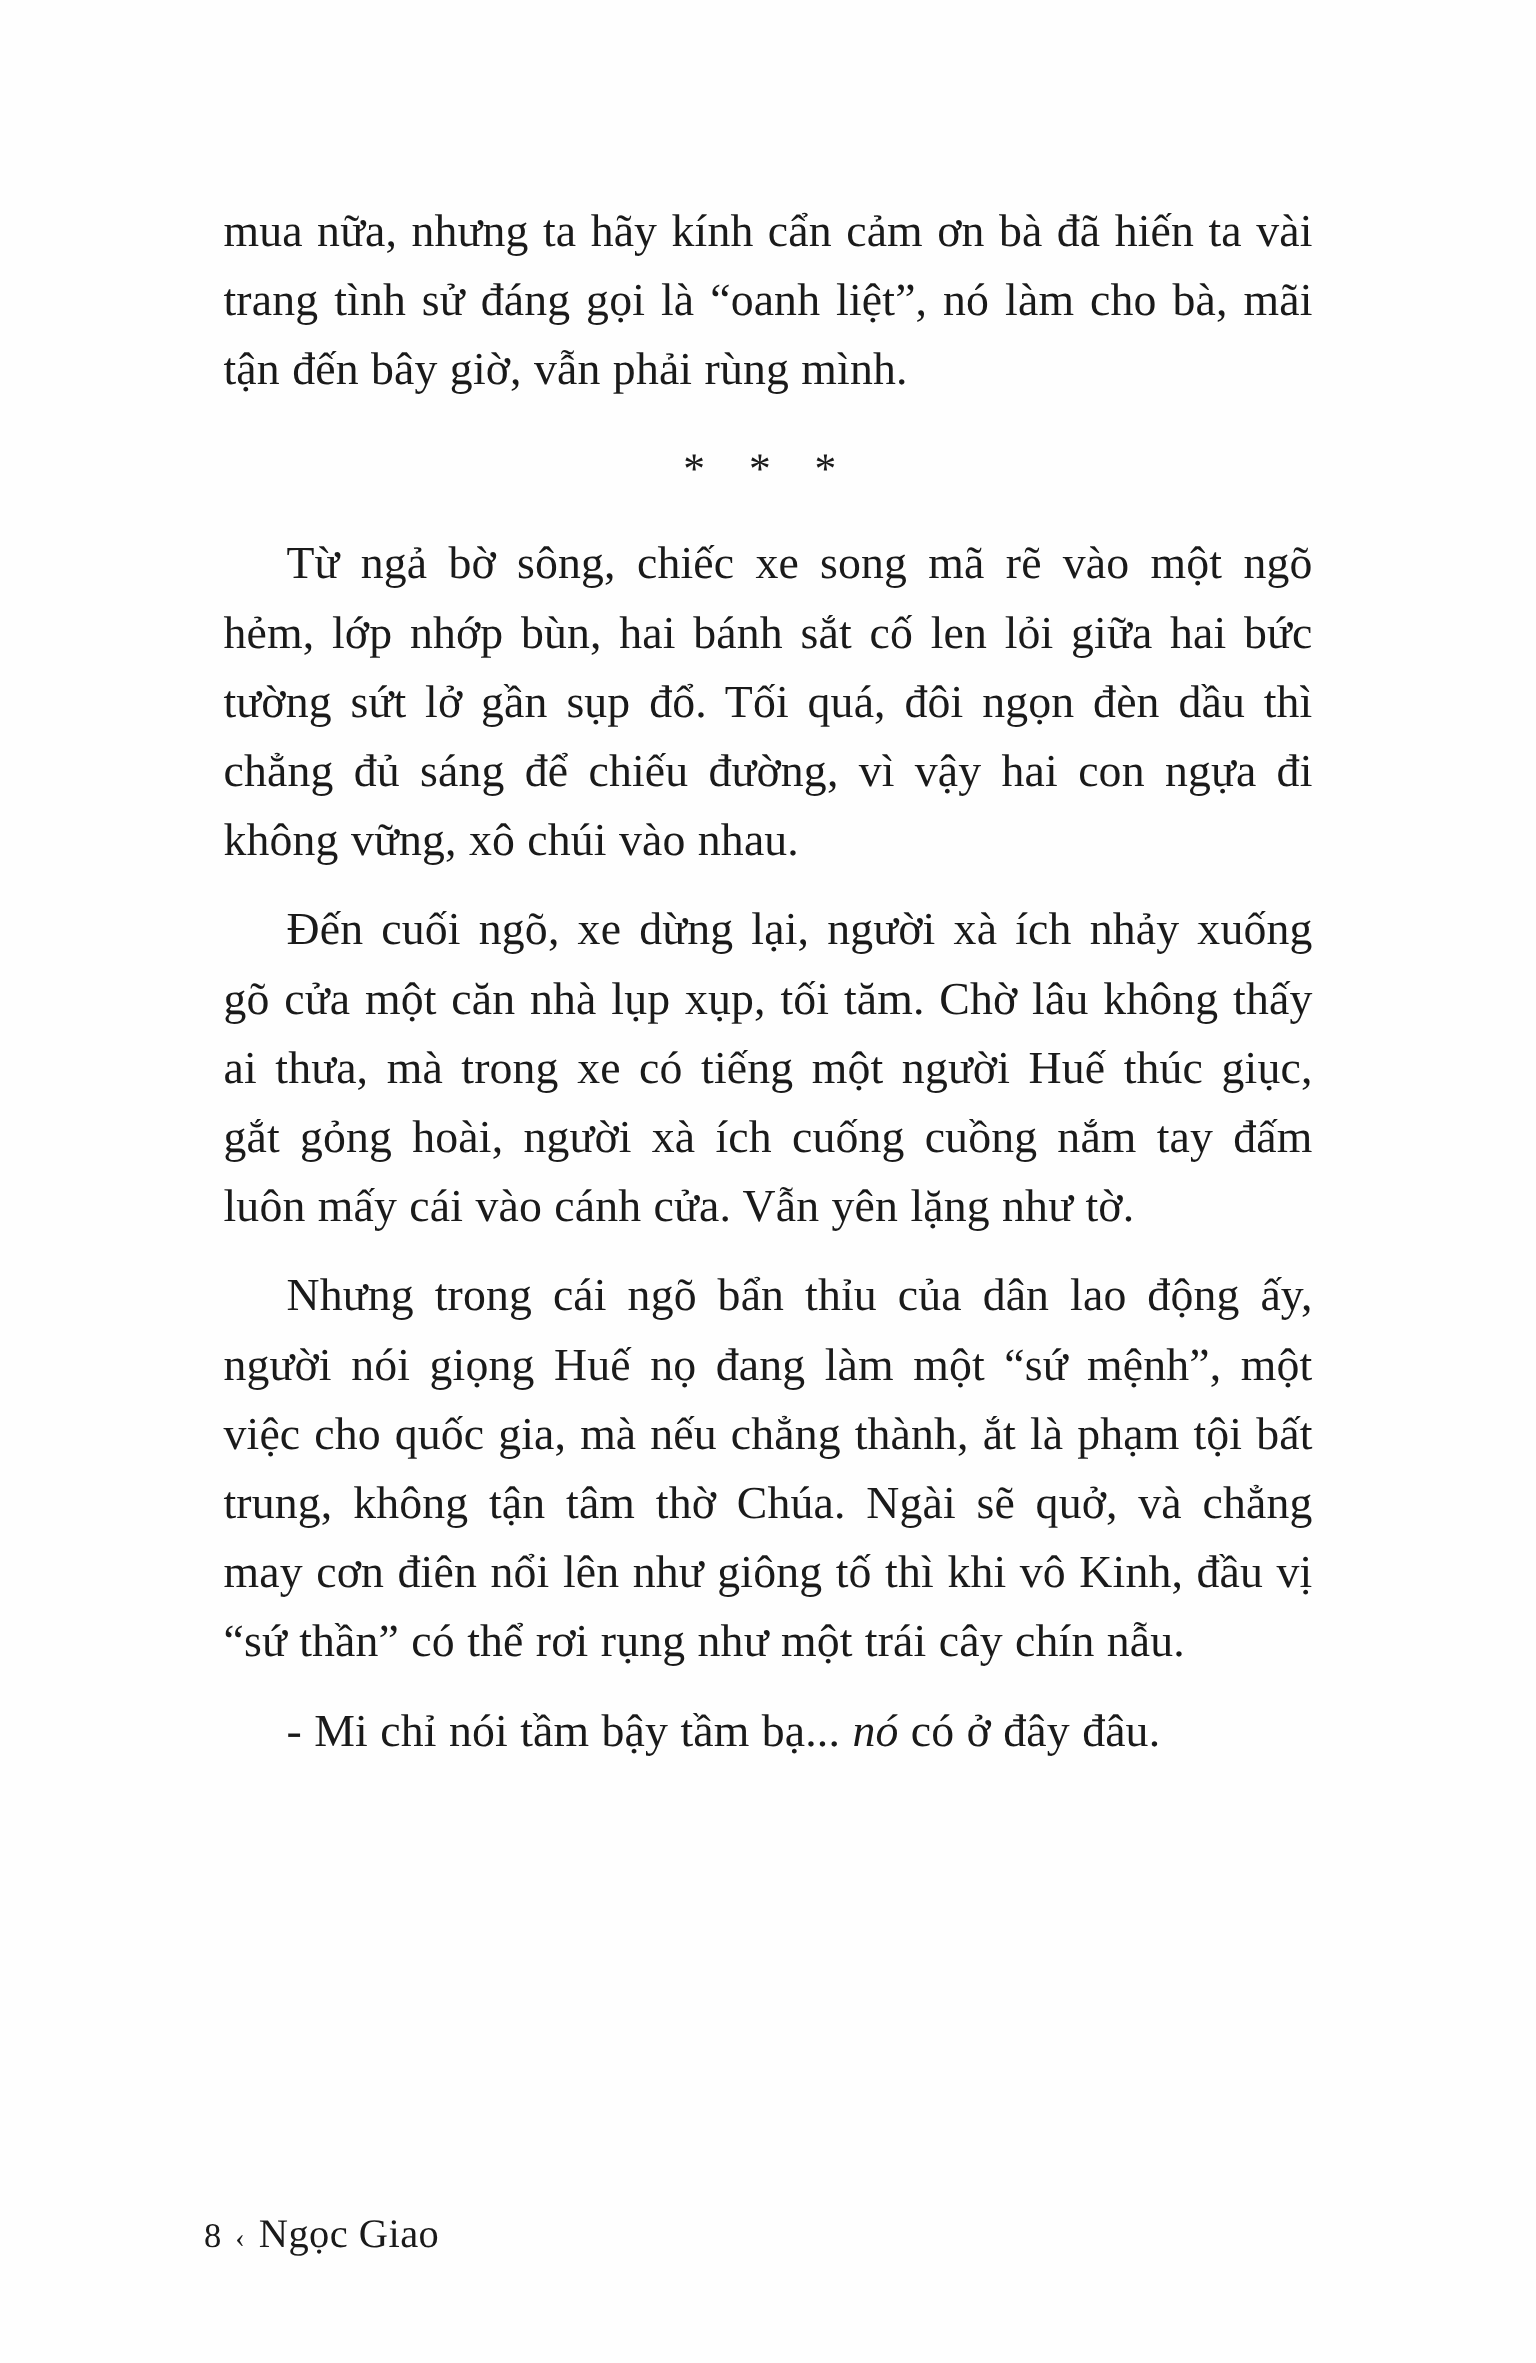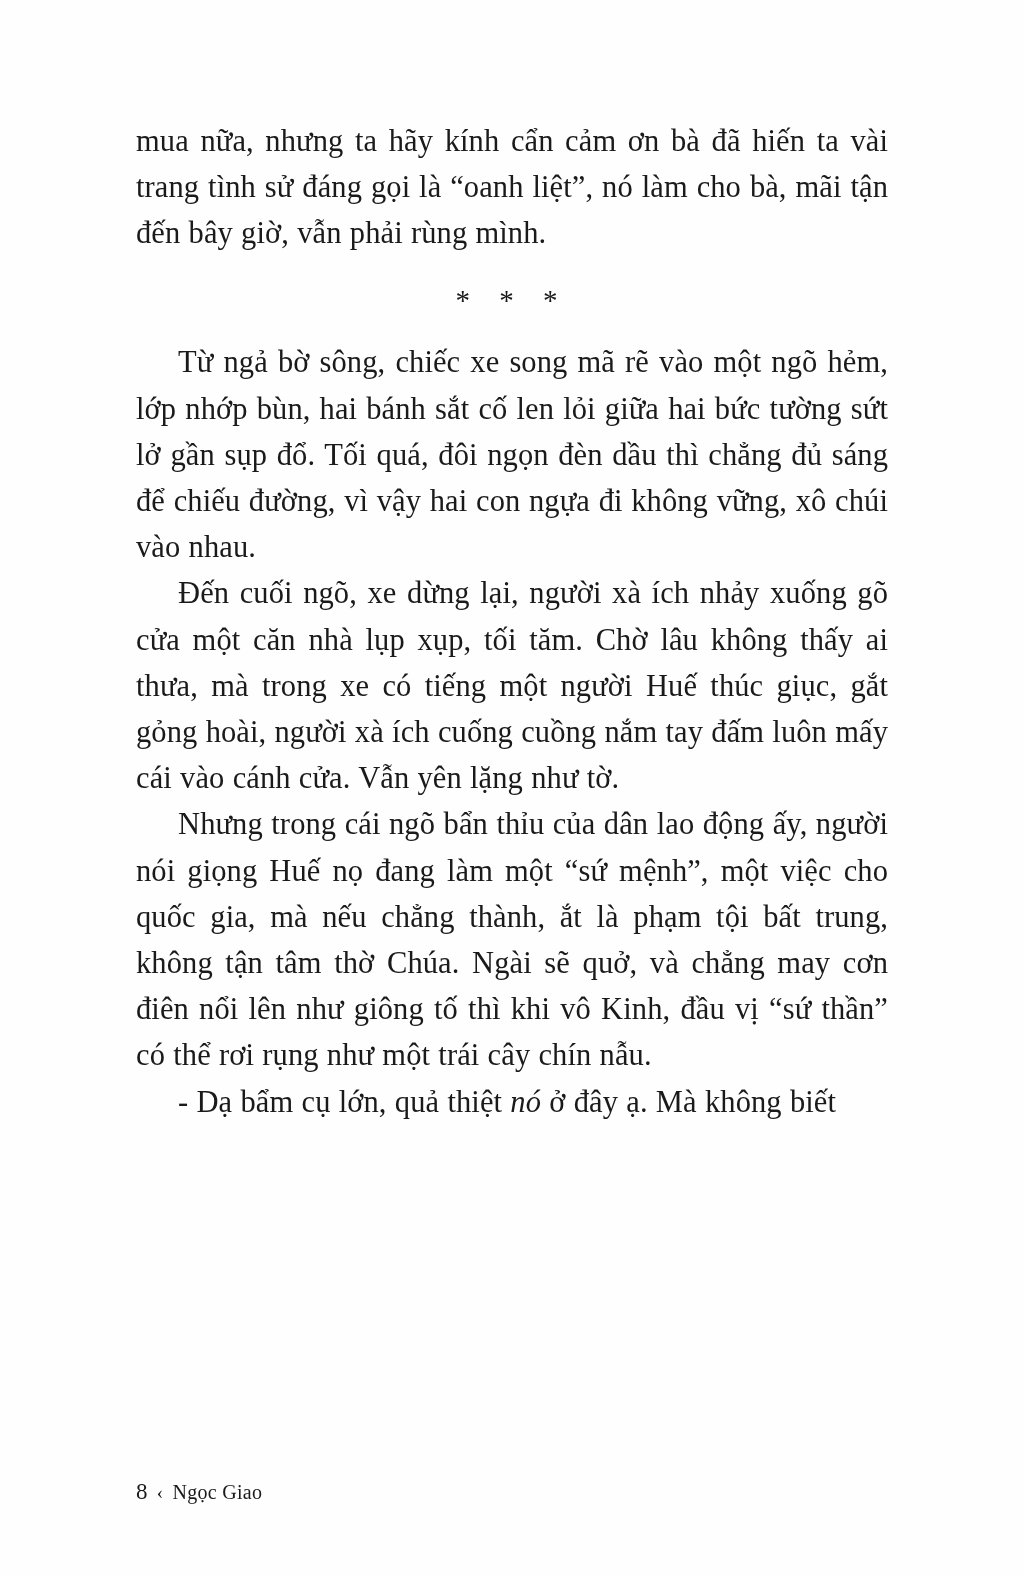--- a/index.html
+++ b/index.html
@@ -23,21 +23,21 @@
     height: 1575px;
     background: #fefefe;
   }
   .text-column {
     position: absolute;
     left: 136px;
     top: 118px;
     width: 752px;
   }
   p {
-    margin: 0;
+    margin: 13px;
     font-size: 30.5px;
     line-height: 1.515;
     text-align: justify;
     text-justify: inter-word;
     letter-spacing: 0.1px;
     word-spacing: 0.5px;
   }
   p.indent {
     text-indent: 42px;
   }
@@ -58,42 +58,42 @@
     bottom: 70px;
     font-size: 22.5px;
     letter-spacing: 0.3px;
     color: #1a1a1a;
     display: flex;
     align-items: baseline;
     gap: 9px;
   }
   .footer .page-num { font-size: 23px; }
   .footer .marker { font-size: 19px; }
-  .footer .author { font-size: 20px; }
+  .footer .author { font-size: 27px; }
   em { font-style: italic; }
 </style>
 </head>
 <body>
 
 <div class="page">
 
   <div class="text-column">
 
     <p class="no-indent">mua nữa, nhưng ta hãy kính cẩn cảm ơn bà đã hiến ta vài trang tình sử đáng gọi là “oanh liệt”, nó làm cho bà, mãi tận đến bây giờ, vẫn phải rùng mình.</p>
 
     <div class="divider">* * *</div>
 
     <p class="indent">Từ ngả bờ sông, chiếc xe song mã rẽ vào một ngõ hẻm, lớp nhớp bùn, hai bánh sắt cố len lỏi giữa hai bức tường sứt lở gần sụp đổ. Tối quá, đôi ngọn đèn dầu thì chẳng đủ sáng để chiếu đường, vì vậy hai con ngựa đi không vững, xô chúi vào nhau.</p>
     <p class="indent">Đến cuối ngõ, xe dừng lại, người xà ích nhảy xuống gõ cửa một căn nhà lụp xụp, tối tăm. Chờ lâu không thấy ai thưa, mà trong xe có tiếng một người Huế thúc giục, gắt gỏng hoài, người xà ích cuống cuồng nắm tay đấm luôn mấy cái vào cánh cửa. Vẫn yên lặng như tờ.</p>
     <p class="indent">Nhưng trong cái ngõ bẩn thỉu của dân lao động ấy, người nói giọng Huế nọ đang làm một “sứ mệnh”, một việc cho quốc gia, mà nếu chẳng thành, ắt là phạm tội bất trung, không tận tâm thờ Chúa. Ngài sẽ quở, và chẳng may cơn điên nổi lên như giông tố thì khi vô Kinh, đầu vị “sứ thần” có thể rơi rụng như một trái cây chín nẫu.</p>
 
+    <p class="indent">
+      <span>- Mi chỉ nói tầm bậy tầm bạ... </span><em>nó</em><span> có ở đây đâu.</span>
+    </p>
 
-    <p class="indent">
-      <span>- Dạ bẩm cụ lớn, quả thiệt </span><em>nó</em><span> ở đây ạ. Mà không biết</span>
-    </p>
 
   </div>
 
   <div class="footer">
     <span class="page-num">8</span>
     <span class="marker">‹</span>
     <span class="author">Ngọc Giao</span>
   </div>
 
 </div>

